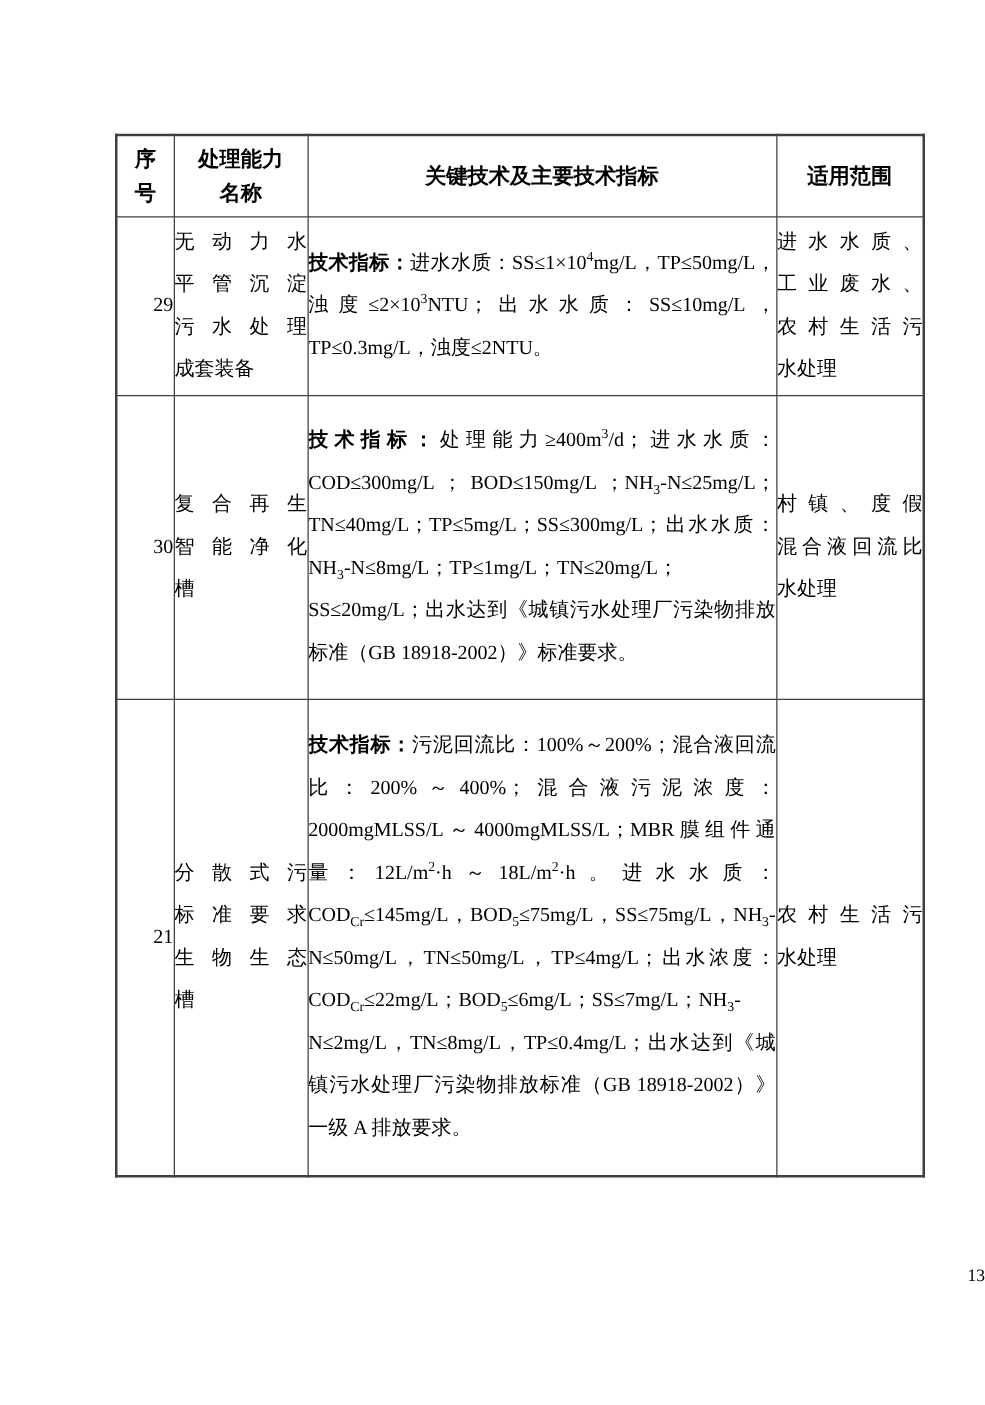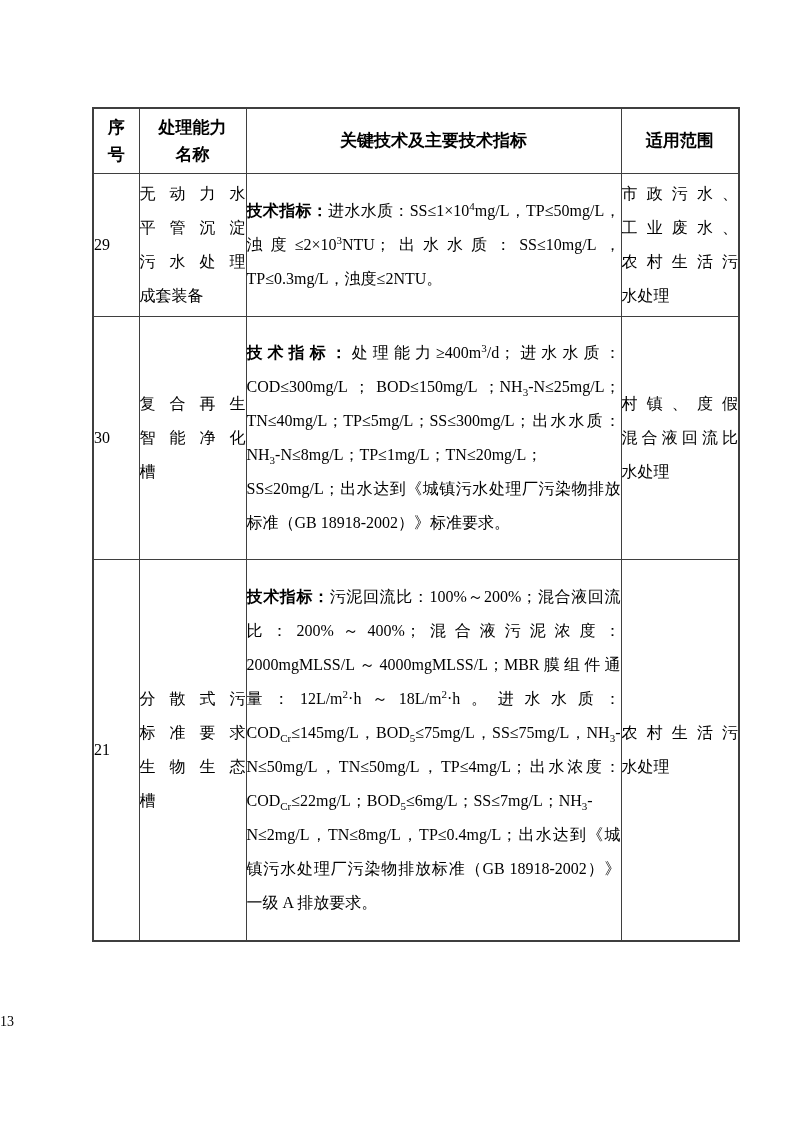--- a/index.html
+++ b/index.html
@@ -33,21 +33,21 @@
   tr.hdr th {
     font-family: "Liberation Sans", sans-serif;
     font-weight: 700;
     font-size: 17px;
     line-height: 27px;
     text-align: center;
   }
   tr.hdr .jline { text-align: center; text-align-last: center; }
   
   td.no {
-    text-align: left;
+    text-align: right;
     font-size: 16px;
   }
   
   td.name, td.scope {
     font-size: 16px;
     line-height: 34px;
     padding: 0 8px;
     margin-left: 28px;
   }
   .jline { text-align: justify; text-align-last: justify; }
@@ -66,21 +66,21 @@
   }
   td.ind sup, td.ind sub {
     font-size: 11px;
     line-height: 0;
   }
   .page-number {
     position: absolute;
     left: 0;
     right: 0;
     top: 1014px;
-    text-align: left;
+    text-align: right;
     font-size: 14px;
   }
 </style>
 </head>
 <body>
 
 <table class="spec">
   <colgroup>
     <col style="width:46px">
     <col style="width:107px">
@@ -103,21 +103,21 @@
   <tr style="height:143px">
     <td class="no">29</td>
     <td class="name">
           <div class="jline">无动力水</div>
           <div class="jline">平管沉淀</div>
           <div class="jline">污水处理</div>
           <div class="jline">成套装备</div>
         </td>
     <td class="ind"><span class="b">技术指标：</span><span>进水水质：SS≤1×10</span><sup>4</sup><span>mg/L，TP≤50mg/L，浊度≤2×10</span><sup>3</sup><span>NTU；出水水质：SS≤10mg/L，TP≤0.3mg/L，浊度≤2NTU。</span></td>
     <td class="scope">
-          <div class="jline">市政污水、</div>
+          <div class="jline">进水水质、</div>
           <div class="jline">工业废水、</div>
           <div class="jline">农村生活污</div>
           <div class="jline">水处理</div>
         </td>
   </tr>
   <tr style="height:243px">
     <td class="no">30</td>
     <td class="name">
           <div class="jline">复合再生</div>
           <div class="jline">智能净化</div>

